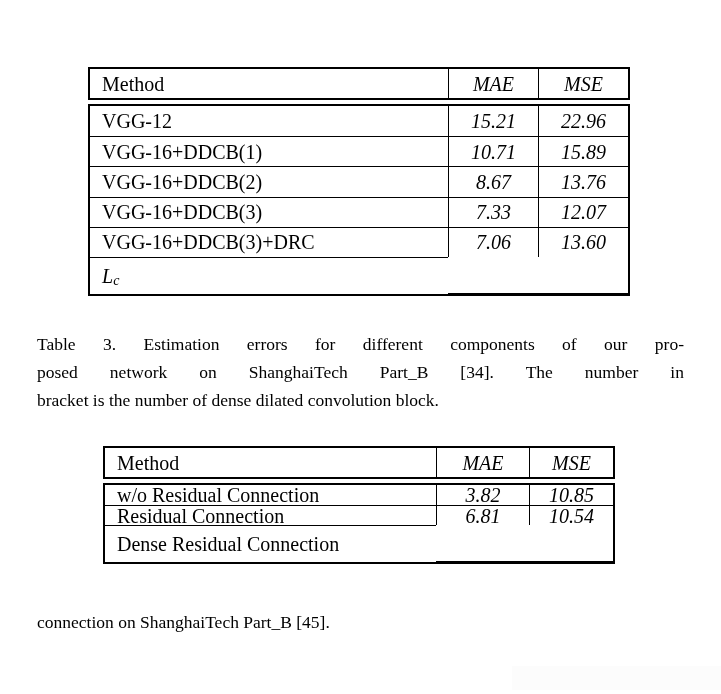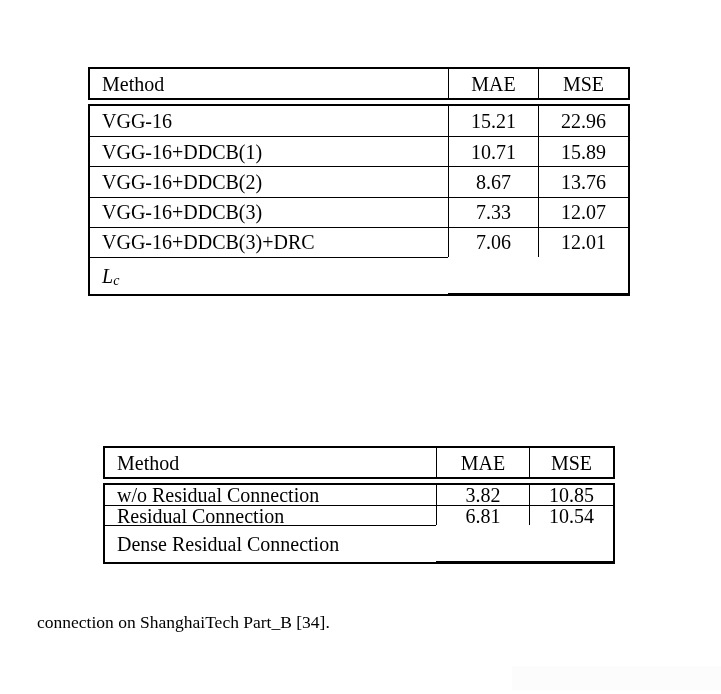--- a/index.html
+++ b/index.html
@@ -36,21 +36,21 @@
   .cell {
     box-sizing: border-box;
     display: flex;
     align-items: center;
     font-size: 20px;
     line-height: 1;
     white-space: nowrap;
     overflow: hidden;
   }
   .cell.method { justify-content: flex-start; padding-left: 12px; }
-  .cell.num    { justify-content: center; }
+  .cell.num    { justify-content: center; font-style: italic; }
   .cell.vsep   { border-left: 1.5px solid #000000; }
   .cell.hsep   { border-top: 1.5px solid #000000; }
   .best .num   { font-weight: bold; margin-top: 36px; }
 
   .math-var { font-style: italic; }
   .math-sub { font-style: italic; font-size: 14px; position: relative; top: 5px; }
 
   
   #t3-header { left: 88px; top: 67px; width: 542px; height: 33px; }
   #t3-body   { left: 88px; top: 104px; width: 542px; height: 192px; }
@@ -106,21 +106,21 @@
     <div class="tbl-grid">
       <div class="cell method">Method</div>
       <div class="cell num vsep">MAE</div>
       <div class="cell num vsep">MSE</div>
     </div>
   </div>
 
   <div class="tbl-box" id="t3-body">
     <div class="tbl-grid">
       <div class="row">
-        <div class="cell method">VGG-16</div>
+        <div class="cell method">VGG-12</div>
         <div class="cell num vsep">15.21</div>
         <div class="cell num vsep">22.96</div>
       </div>
       <div class="row">
         <div class="cell method hsep">VGG-16+DDCB(1)</div>
         <div class="cell num vsep hsep">10.71</div>
         <div class="cell num vsep hsep">15.89</div>
       </div>
       <div class="row">
         <div class="cell method hsep">VGG-16+DDCB(2)</div>
@@ -128,33 +128,38 @@
         <div class="cell num vsep hsep">13.76</div>
       </div>
       <div class="row">
         <div class="cell method hsep">VGG-16+DDCB(3)</div>
         <div class="cell num vsep hsep">7.33</div>
         <div class="cell num vsep hsep">12.07</div>
       </div>
       <div class="row">
         <div class="cell method hsep">VGG-16+DDCB(3)+DRC</div>
         <div class="cell num vsep hsep">7.06</div>
-        <div class="cell num vsep hsep">12.01</div>
+        <div class="cell num vsep hsep">13.60</div>
       </div>
       <div class="row best">
         <div class="cell method hsep">
             <span class="math-var">L</span>
             <span class="math-sub">c</span>
           </div>
         <div class="cell num vsep hsep">6.74</div>
         <div class="cell num vsep hsep">10.48</div>
       </div>
     </div>
   </div>
 
+  <div class="caption" id="t3-caption">
+    <div class="cap-line">Table 3. Estimation errors for different components of our pro-</div>
+    <div class="cap-line">posed network on ShanghaiTech Part_B [34].  The number in</div>
+    <div class="cap-line last">bracket is the number of dense dilated convolution block.</div>
+  </div>
 
   <div class="tbl-box" id="t4-header">
     <div class="tbl-grid">
       <div class="cell method">Method</div>
       <div class="cell num vsep">MAE</div>
       <div class="cell num vsep">MSE</div>
     </div>
   </div>
 
   <div class="tbl-box" id="t4-body">
@@ -171,18 +176,18 @@
       </div>
       <div class="row best">
         <div class="cell method hsep">Dense Residual Connection</div>
         <div class="cell num vsep hsep">6.74</div>
         <div class="cell num vsep hsep">10.48</div>
       </div>
     </div>
   </div>
 
   <div class="caption" id="t4-caption">
-    <div class="cap-line last">connection on ShanghaiTech Part_B [34].</div>
+    <div class="cap-line last">connection on ShanghaiTech Part_B [45].</div>
   </div>
 
   <div id="edge-artifact"></div>
 
 </div>
 
 </body></html>

